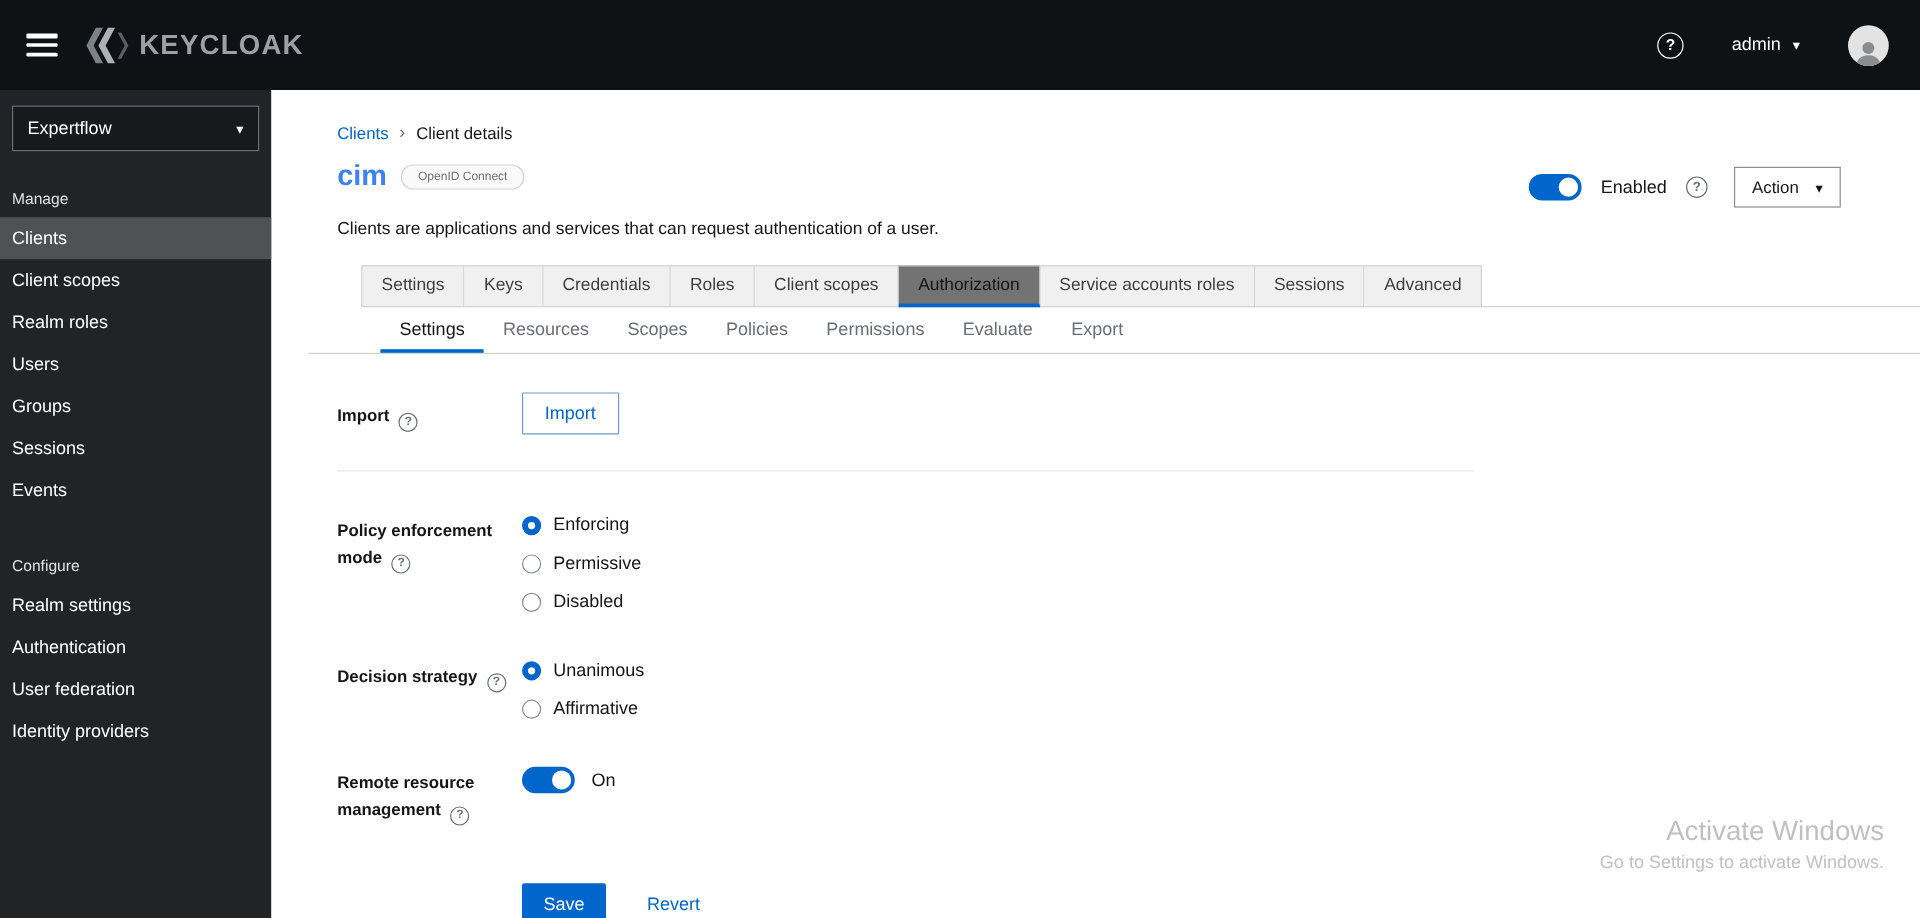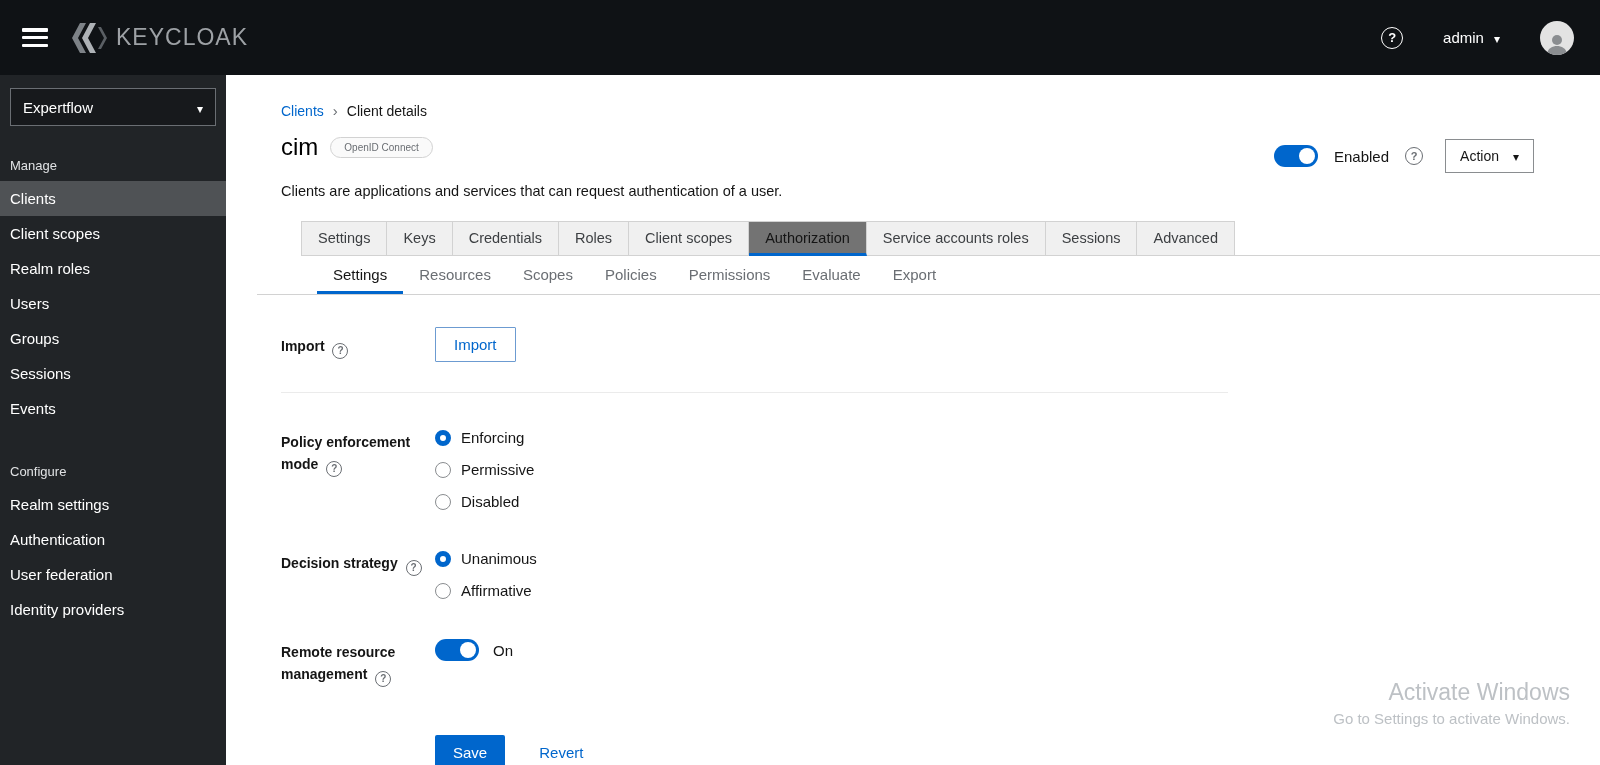--- a/index.html
+++ b/index.html
@@ -6,21 +6,21 @@
   html,body { width:1600px; height:765px; overflow:hidden; background:#fff;
               font-family:"Liberation Sans","DejaVu Sans",sans-serif; color:#151515; }
 
   
   .topbar { position:absolute; top:0; left:0; width:1600px; height:75px; background:#0f1215;
             display:flex; align-items:center; justify-content:space-between; padding:0 26px 0 22px; }
   .topbar-left { display:flex; align-items:center; gap:22px; }
   .hamburger { width:26px; height:19px; display:flex; flex-direction:column; justify-content:space-between; cursor:pointer; }
   .hamburger span { display:block; height:3.5px; background:#fff; border-radius:1px; }
   .brand { display:flex; align-items:center; gap:8px; }
-  .brand-text { font-size:23px; font-weight:400; letter-spacing:1px; color:#9da1a5; }
+  .brand-text { font-size:23px; font-weight:700; letter-spacing:1px; color:#9da1a5; }
   .topbar-right { display:flex; align-items:center; gap:40px; }
   .qicon { display:inline-flex; align-items:center; justify-content:center; width:18px; height:18px;
            border:1px solid #6a6e73; border-radius:50%; font-size:11px; font-weight:700; color:#6a6e73; flex:0 0 auto; }
   .qicon::before { content:"?"; }
   .qicon.light { width:22px; height:22px; border-color:#fff; color:#fff; font-size:13px; border-width:1.5px; }
   .user-menu { display:flex; align-items:center; gap:10px; color:#fff; font-size:15px; cursor:pointer; }
   .caret::after { content:"▾"; font-size:12px; color:inherit; }
   .user-menu .caret::after { color:#fff; }
   .avatar { width:34px; height:34px; border-radius:50%; background:#e3e3e3; display:flex; align-items:flex-end; justify-content:center; overflow:hidden; }
 
@@ -36,21 +36,21 @@
   .nav-gap { height:28px; }
 
   
   .content { position:absolute; top:75px; left:257px; width:1343px; height:690px; background:#fff; }
   .breadcrumb { padding:27px 24px 0 24px; font-size:14px; display:flex; align-items:center; gap:9px; }
   .breadcrumb a { color:#0066cc; text-decoration:none; cursor:pointer; }
   .crumb-sep::before { content:"›"; color:#6a6e73; font-size:15px; }
 
   .page-head { display:flex; justify-content:space-between; align-items:flex-start; padding:14px 24px 0 24px; }
   .title-wrap { display:flex; align-items:center; gap:12px; }
-  .page-title { font-size:24px; font-weight:400; color:#000000; }
+  .page-title { font-size:24px; font-weight:700; color:#3b82f6; }
   .badge { padding:4px 13px; border:1px solid #d2d2d2; border-radius:14px; background:#fafafa;
            color:#6a6e73; font-size:10px; white-space:nowrap; }
   .page-desc { padding:10px 24px 0 24px; font-size:14.5px; color:#151515; }
 
   .head-controls { display:flex; align-items:center; gap:16px; margin-right:42px; margin-top:6px; }
   .toggle { position:relative; width:44px; height:22px; border-radius:11px; background:#8a8d90; cursor:pointer; flex:0 0 auto; }
   .toggle.on { background:#0066cc; }
   .toggle::after { content:""; position:absolute; top:3px; left:3px; width:16px; height:16px; border-radius:50%; background:#fff; }
   .toggle.on::after { left:auto; right:3px; }
   .enabled-label { font-size:15px; }

